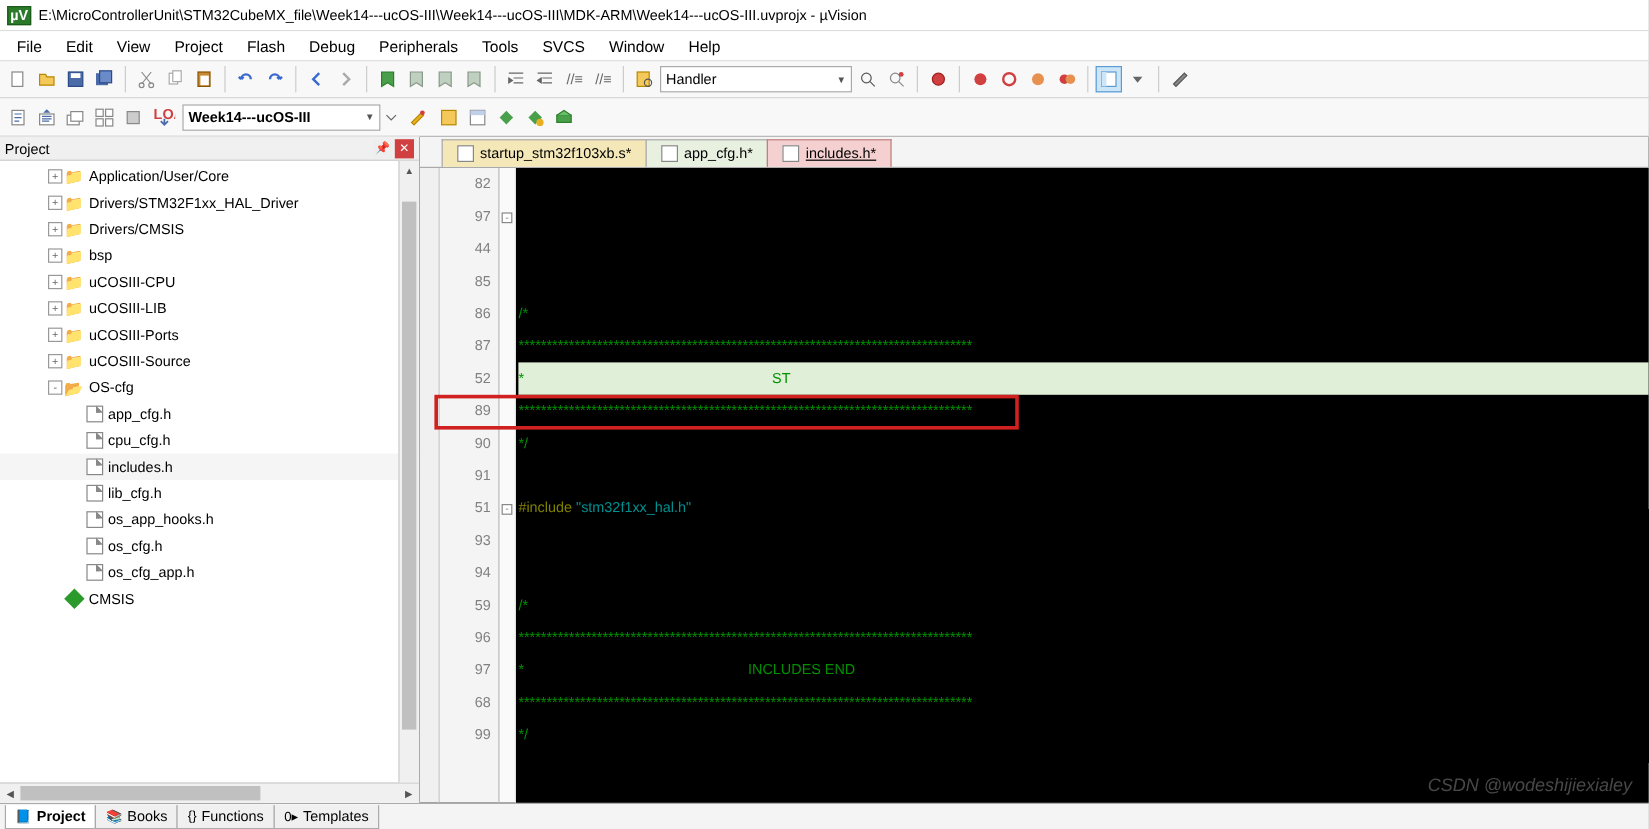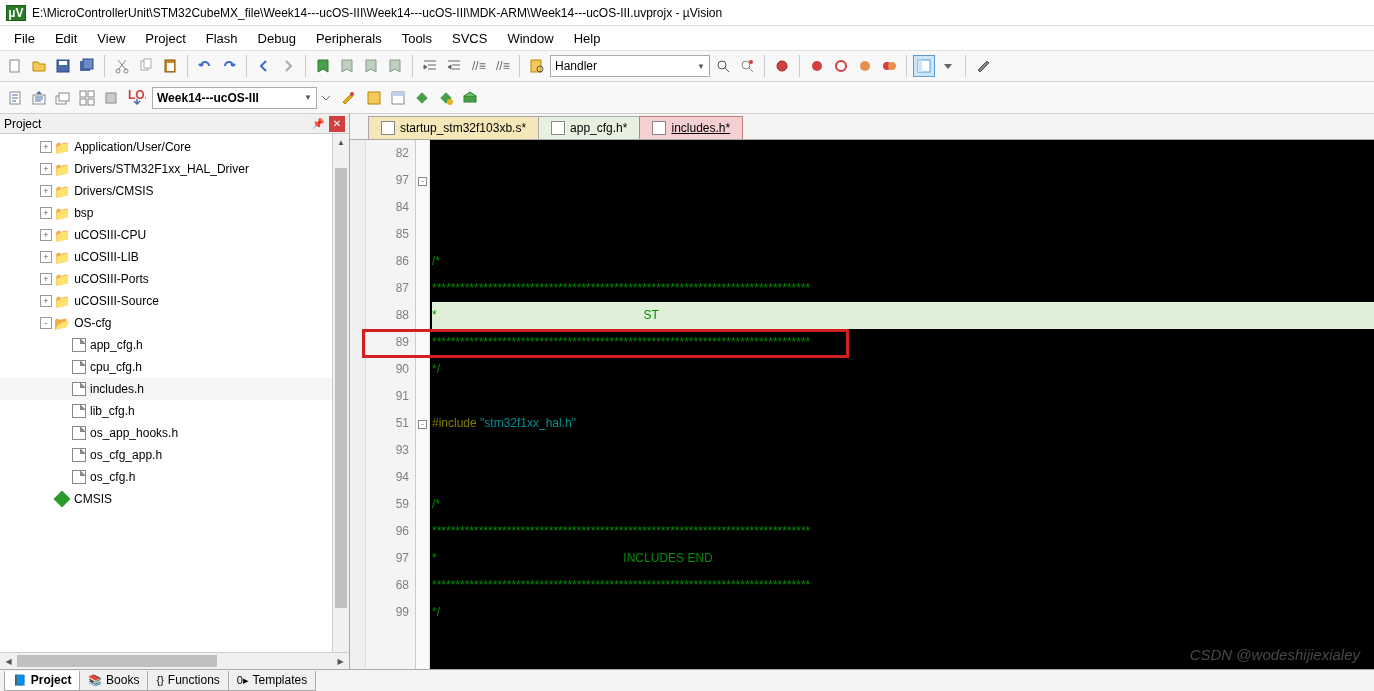--- a/index.html
+++ b/index.html
@@ -466,27 +466,27 @@
         <div class="tree-row">
           <span class="indent" style="width: 54px;"></span>
           <span class="expander blank"></span>
           <span class="file-icon"></span>
           <span>os_app_hooks.h</span>
         </div>
         <div class="tree-row">
           <span class="indent" style="width: 54px;"></span>
           <span class="expander blank"></span>
           <span class="file-icon"></span>
+          <span>os_cfg.h</span>
+        </div>
+        <div class="tree-row">
+          <span class="indent" style="width: 54px;"></span>
+          <span class="expander blank"></span>
+          <span class="file-icon"></span>
           <span>os_cfg_app.h</span>
-        </div>
-        <div class="tree-row">
-          <span class="indent" style="width: 54px;"></span>
-          <span class="expander blank"></span>
-          <span class="file-icon"></span>
-          <span>os_cfg.h</span>
         </div>
         <div class="tree-row">
           <span class="indent" style="width: 36px;"></span>
           <span class="expander blank"></span>
           <span class="diamond-icon"></span>
           <span>CMSIS</span>
         </div>
       </div>
     <div class="vscroll">
       <div class="arrow">▲</div>
@@ -514,25 +514,25 @@
         <div class="etab active">
           <span class="eicon"></span>
           <span class="elabel">includes.h*</span>
         </div>
       </div>
     <div class="code-area">
       <div class="margin-strip"></div>
       <div class="gutter" id="gutter">
           <div>82</div>
           <div>97</div>
-          <div>84</div>
+          <div>44</div>
           <div>85</div>
           <div>86</div>
           <div>87</div>
-          <div>88</div>
+          <div>52</div>
           <div>89</div>
           <div>90</div>
           <div>91</div>
           <div>51</div>
           <div>93</div>
           <div>94</div>
           <div>59</div>
           <div>96</div>
           <div>97</div>
           <div>68</div>

